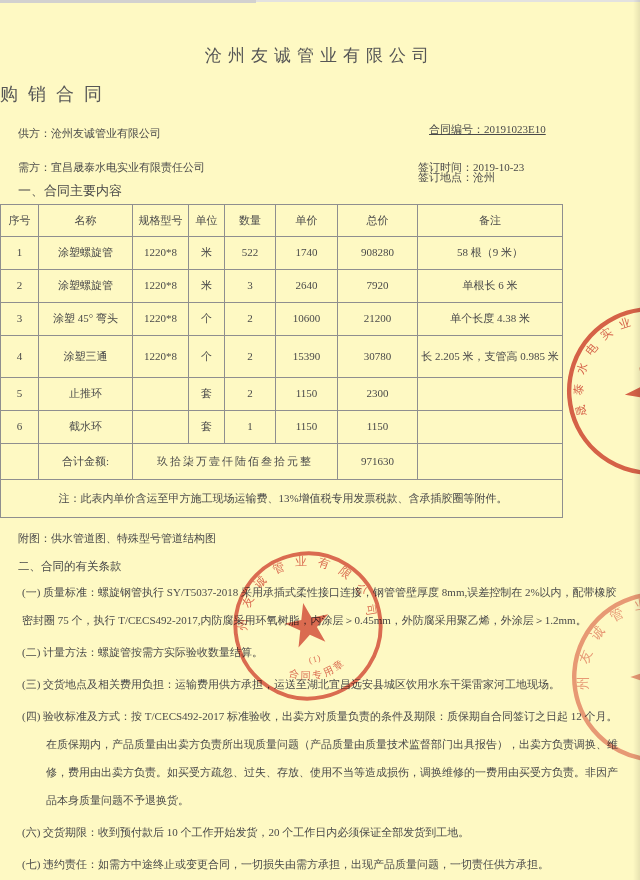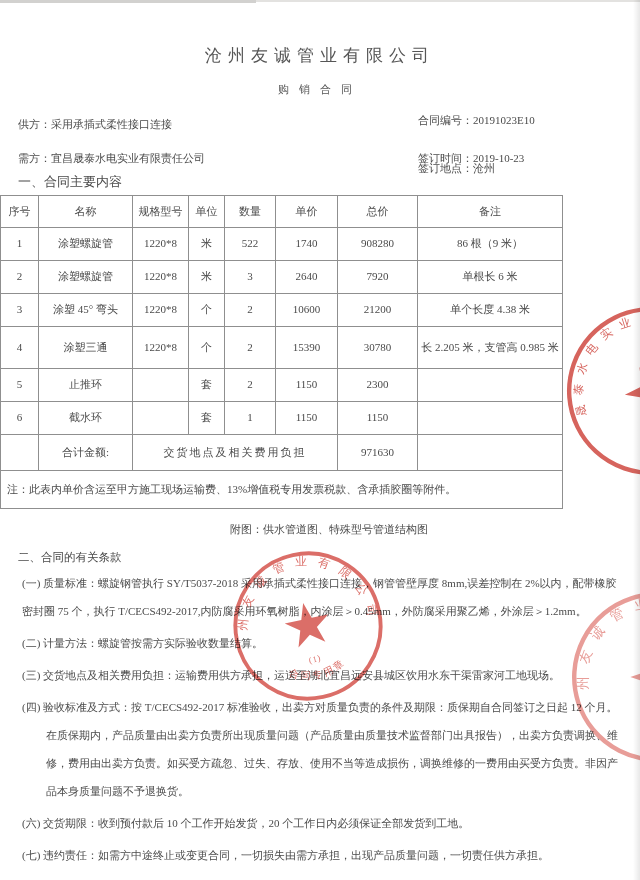--- a/index.html
+++ b/index.html
@@ -1,53 +1,53 @@
 <!DOCTYPE html>
 <html><head>
 <meta charset="utf-8">
 <style>
   html,body { margin:0; padding:0; background:#e9e8e6; }
   .page {
     position:relative; width:640px; height:880px; margin:0 auto;
-    background:#ffffff; overflow:hidden;
+    background:#fef9c3; overflow:hidden;
     font-family:"Liberation Serif","DejaVu Serif",serif;
     color:#4a4a4a;
   }
   .scan-top { position:absolute; top:0; left:0; width:100%; height:2px; background:#e3e2e0; }
   .scan-top-dark { position:absolute; top:0; left:0; width:40%; height:3px; background:#d2d1cf; }
   .scan-right { position:absolute; top:0; right:0; width:7px; height:100%;
     background:linear-gradient(to right, rgba(0,0,0,0), rgba(0,0,0,0.09)); }
 
   .company-title { margin:44px 0 0 0; text-align:center; font-size:17px; font-weight:500; letter-spacing:6px; color:#565656; }
-  .doc-title { margin:15px 0 0 0; text-align:center; font-size:11px; font-weight:500; letter-spacing:10px; color:#565656; }
+  .doc-title { margin:15px 0 0 0; text-align:left; font-size:18px; font-weight:500; letter-spacing:10px; color:#565656; }
 
   .meta { position:relative; height:60px; margin-top:14px; font-size:11px; }
   .meta span { position:absolute; white-space:nowrap; }
   .m-supplier { left:18px; top:6px; }
   .m-buyer    { left:18px; top:40px; }
-  .m-no    { left:418px; top:2px; }
+  .m-no    { left:429px; top:2px;text-decoration:underline; }
   .m-place { left:418px; top:21px;margin-top:29px; }
   .m-date  { left:418px; top:40px; }
 
   .sec-heading { margin:2px 0 4px 18px; font-size:13px; }
 
   table.items { border-collapse:collapse; table-layout:fixed; width:562px; }
   table.items th, table.items td {
     border:1px solid #8f8f8f; font-size:11px; font-weight:normal;
     text-align:center; padding:1px 3px; line-height:1.45; overflow:hidden;
   }
   thead tr { height:32px; }
   tbody tr { height:33px; }
   tr.row-tall { height:42px; }
   tr.total-row { height:36px; }
   tr.note-row { height:38px; }
-  tr.note-row td { text-align:left; padding-left:6px; }
+  tr.note-row td { text-align:center; padding-left:6px; }
   td.words { letter-spacing:2px; }
 
-  .attachment { margin:13px 0 0 18px; font-size:11px;text-align:center; }
+  .attachment { margin:13px 0 0 18px; font-size:11px; }
   .sec2-heading { margin:13px 0 0 18px; font-size:11.5px; }
   .clauses { margin:2px 18px 0 18px; }
   .clause { font-size:11px; line-height:28px; margin:4px; }
   .clause.indent { padding-left:24px; text-indent:-24px; }
 
   .stamp { position:absolute; mix-blend-mode:multiply; pointer-events:none; }
   .stamp text { fill:currentColor; }
   .stamp .ring-14 { font-size:13px; letter-spacing:10px; }
   .stamp .ring-10 { font-size:15px; letter-spacing:13px; }
   .stamp .bottom-t { font-size:13px; letter-spacing:3px; }
@@ -62,21 +62,21 @@
 
 <div class="page">
   <div class="scan-top"></div>
   <div class="scan-top-dark"></div>
   <div class="scan-right"></div>
 
   <h1 class="company-title">沧州友诚管业有限公司</h1>
   <h2 class="doc-title">购销合同</h2>
 
   <div class="meta">
-    <span class="m-supplier">供方：采用承插式柔性接口连接</span>
+    <span class="m-supplier">供方：沧州友诚管业有限公司</span>
     <span class="m-buyer">需方：宜昌晟泰水电实业有限责任公司</span>
     <span class="m-no">合同编号：20191023E10</span>
     <span class="m-place">签订地点：沧州</span>
     <span class="m-date">签订时间：2019-10-23</span>
   </div>
 
   <div class="sec-heading">一、合同主要内容</div>
 
   <table class="items">
     <colgroup>
@@ -103,21 +103,21 @@
     </thead>
     <tbody>
       <tr>
         <td>1</td>
         <td>涂塑螺旋管</td>
         <td>1220*8</td>
         <td>米</td>
         <td>522</td>
         <td>1740</td>
         <td>908280</td>
-        <td>86 根（9 米）</td>
+        <td>58 根（9 米）</td>
       </tr>
       <tr>
         <td>2</td>
         <td>涂塑螺旋管</td>
         <td>1220*8</td>
         <td>米</td>
         <td>3</td>
         <td>2640</td>
         <td>7920</td>
         <td>单根长 6 米</td>
@@ -158,21 +158,21 @@
         <td></td>
         <td>套</td>
         <td>1</td>
         <td>1150</td>
         <td>1150</td>
         <td></td>
       </tr>
       <tr class="total-row">
         <td></td>
         <td>合计金额:</td>
-        <td class="words" colspan="4">交货地点及相关费用负担</td>
+        <td class="words" colspan="4">玖拾柒万壹仟陆佰叁拾元整</td>
         <td>971630</td>
         <td></td>
       </tr>
       <tr class="note-row">
         <td colspan="8">注：此表内单价含运至甲方施工现场运输费、13%增值税专用发票税款、含承插胶圈等附件。</td>
       </tr>
     </tbody>
   </table>
 
   <div class="attachment">附图：供水管道图、特殊型号管道结构图</div>

